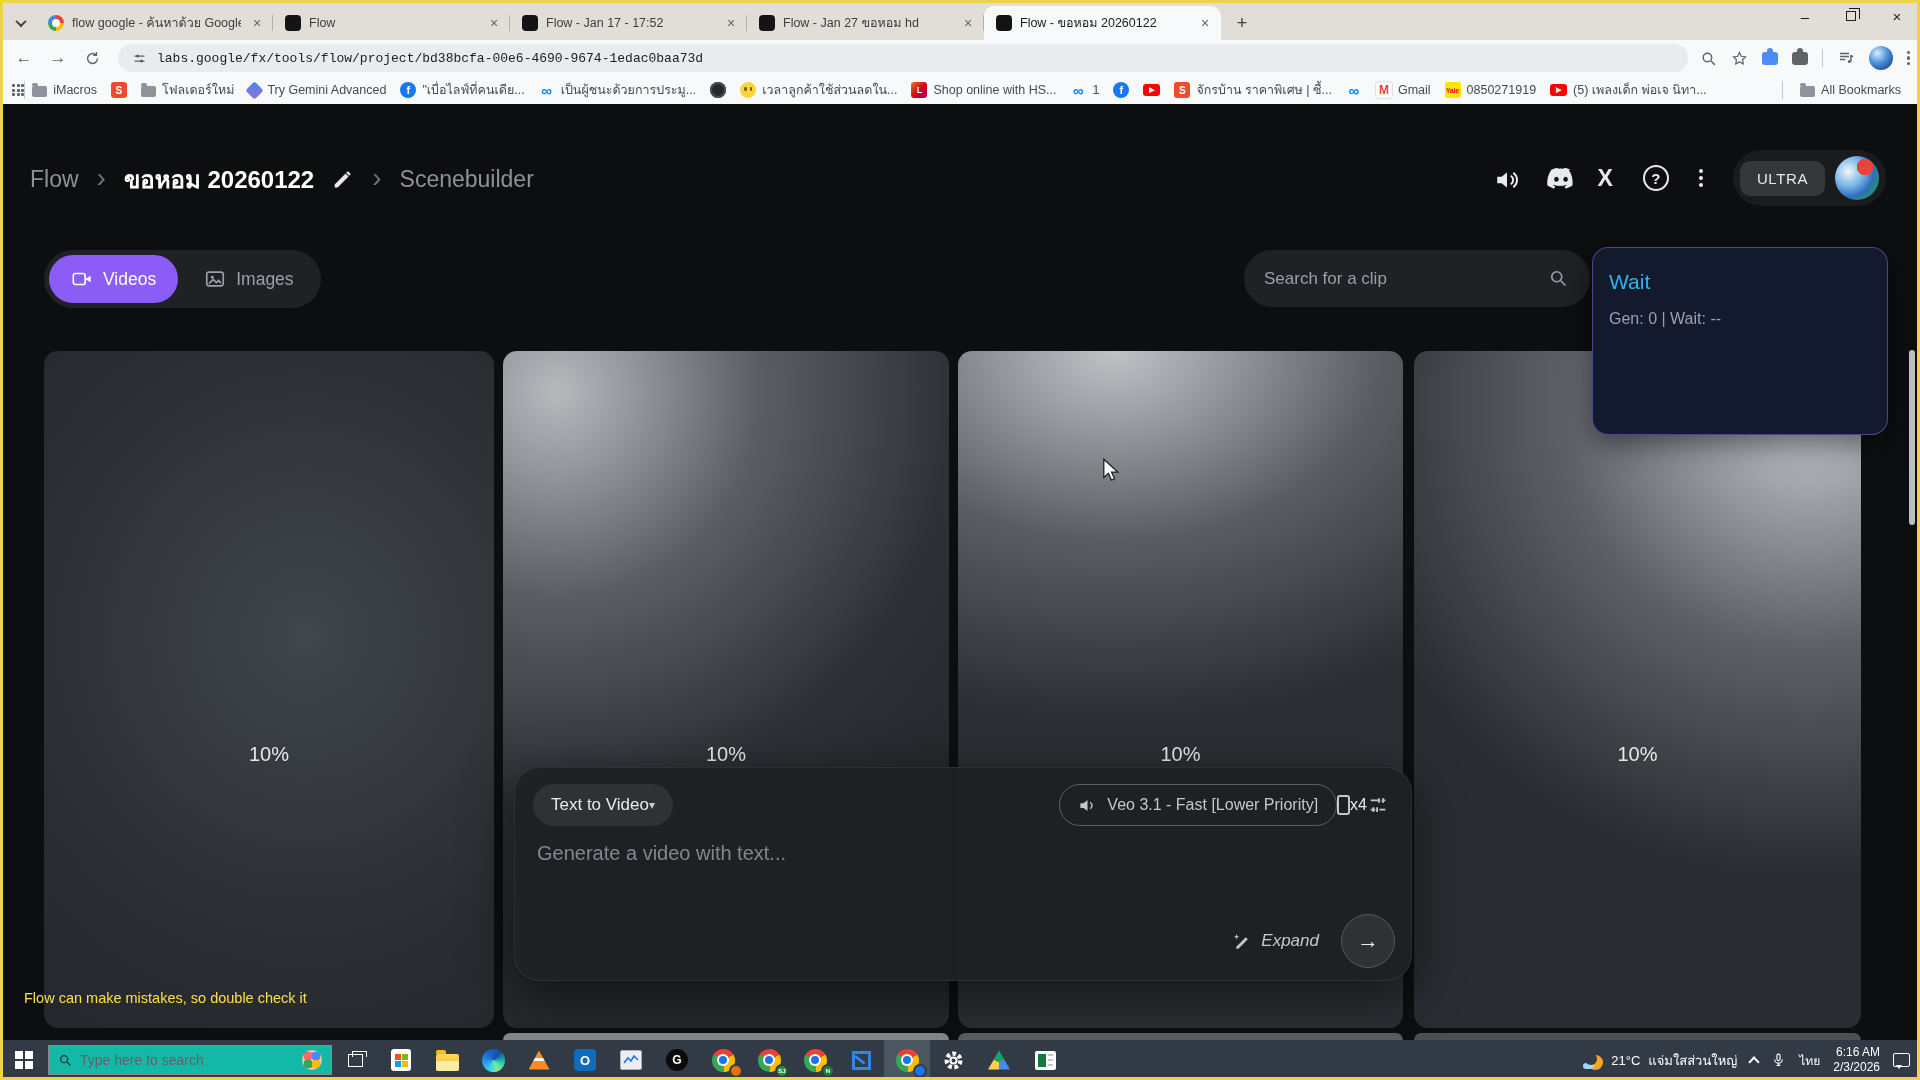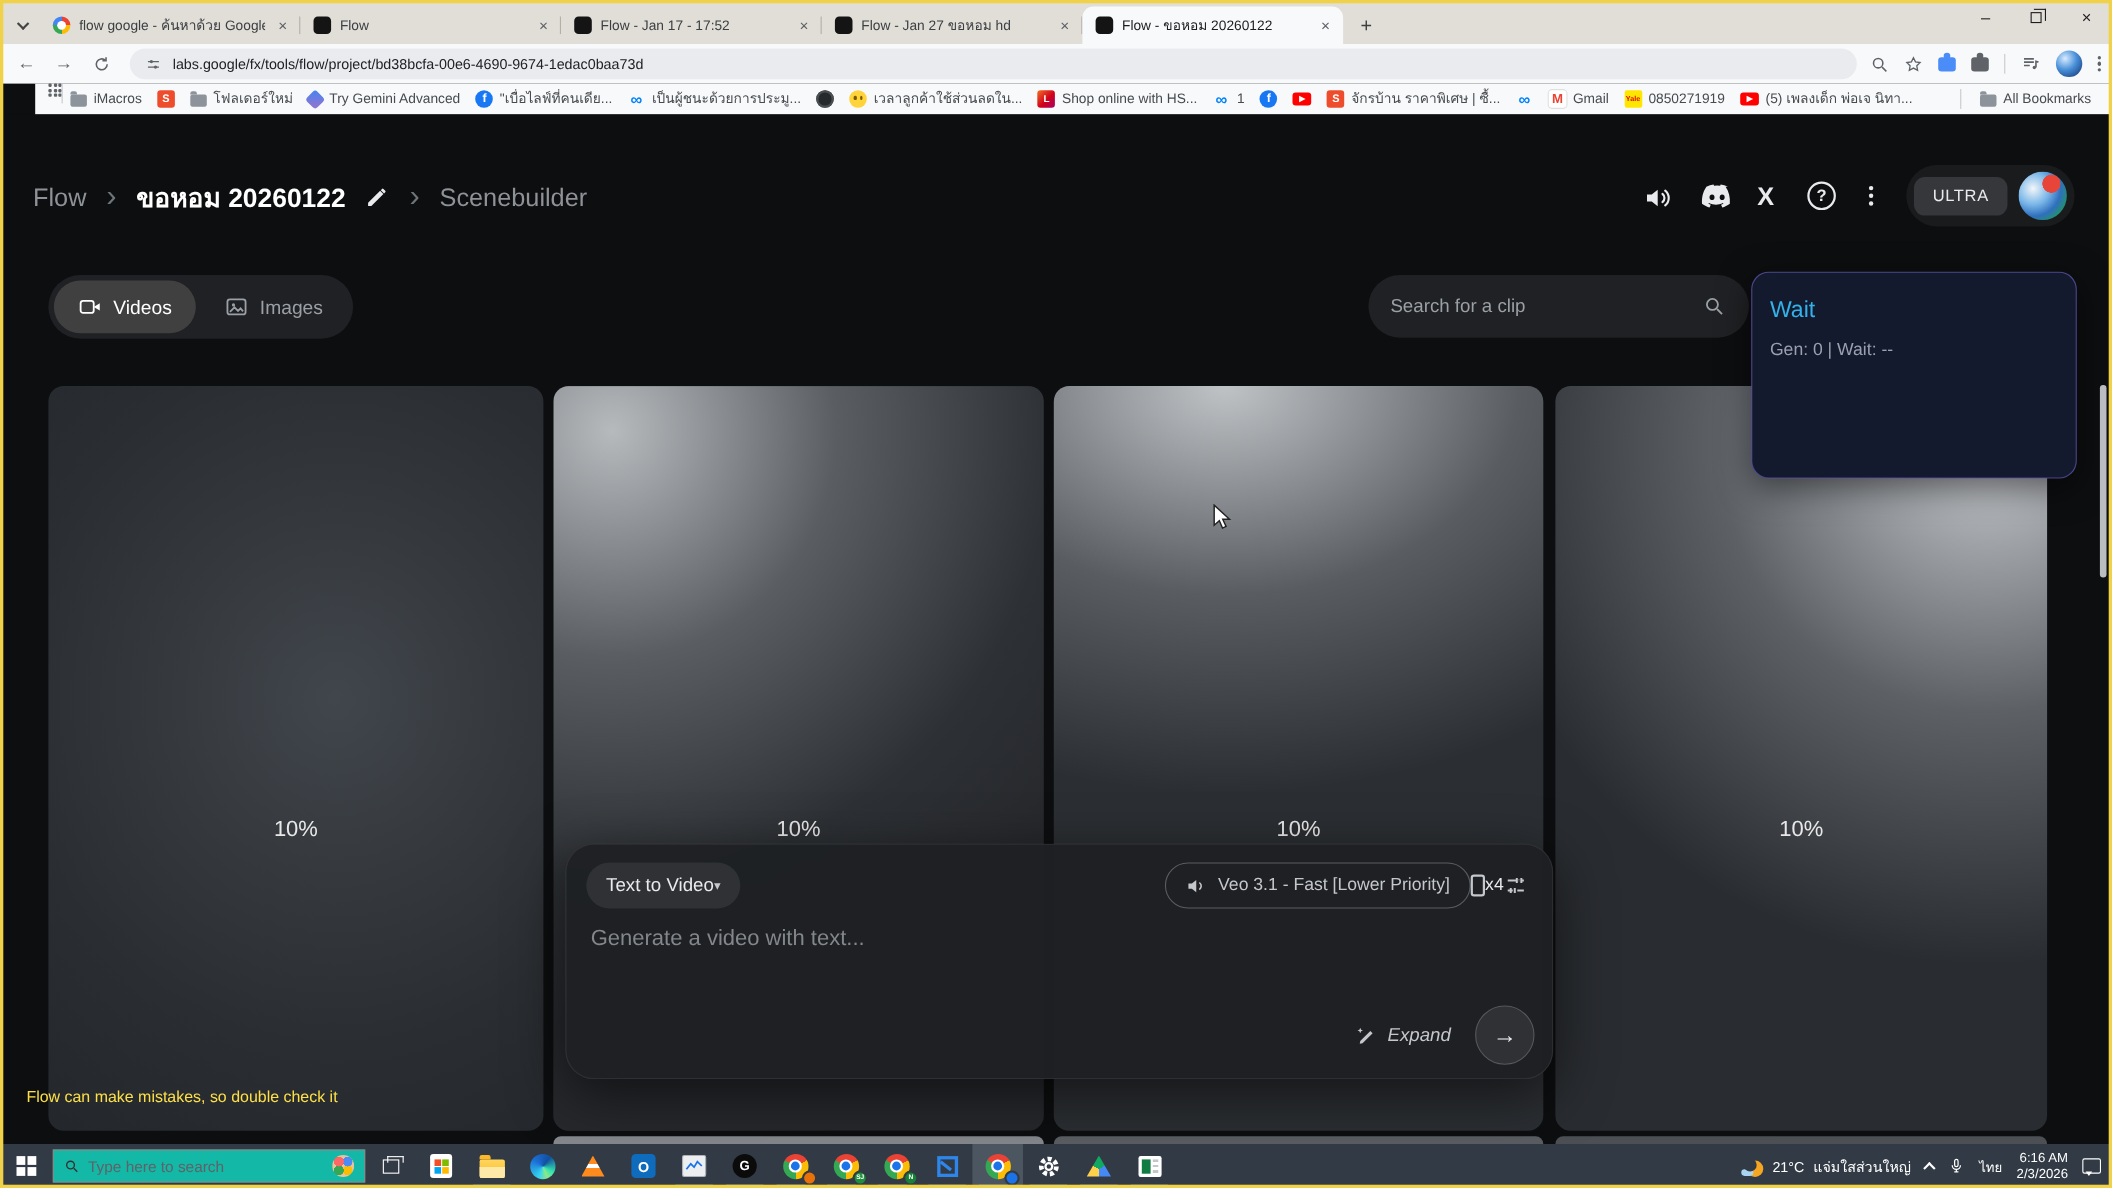--- a/index.html
+++ b/index.html
@@ -27,34 +27,34 @@
 
   .fv { width:16px; height:16px; border-radius:3px; display:flex; align-items:center; justify-content:center; flex:none;
     font-weight:bold; font-size:10px; color:#fff; }
   .fv-google { border-radius:50%; background:conic-gradient(#ea4335 0 25%, #fbbc05 25% 50%, #34a853 50% 75%, #4285f4 75%); position:relative; }
   .fv-google::after { content:""; width:8px; height:8px; background:#fff; border-radius:50%; }
   .fv-flow { background:#141414; border-radius:4px; }
 
   .toolbar { position:absolute; top:40px; left:0; right:0; height:36px; background:#f8f9fa;
     display:flex; align-items:center; padding:0 10px; gap:6px; color:#5f6368; }
   .navbtn { width:28px; height:28px; display:flex; align-items:center; justify-content:center; font-size:17px; color:#5f6368; border-radius:50%; }
-  .omnibox { flex:1; height:28px; background:#e9ebee; border-radius:14px; display:flex; align-items:center; padding:0 14px; gap:10px; margin:0 6px; }
+  .omnibox { flex:1; height:28px; background:#e9ebee; border-radius:14px; display:flex; align-items:center; padding:0 14px; gap:10px; margin:0 6px;font-family:Liberation Mono, monospace; }
   .url { font-size:13px; color:#202124; }
   .tbicons { display:flex; align-items:center; gap:14px; }
   .puz { width:16px; height:13px; border-radius:3px; position:relative; }
   .puz::before { content:""; position:absolute; top:-4px; left:5px; width:6px; height:6px; border-radius:50%; background:inherit; }
   .puz-blue { background:#4b8df8; }
   .puz-gray { background:#5f6368; }
   .sep-v { width:1px; height:18px; background:#c6c9cc; }
   .avatar-sm { width:24px; height:24px; border-radius:50%; background:radial-gradient(circle at 35% 30%, #d8ecff, #4a90d9 45%, #2b5fa3 72%, #17395f); }
   .dots3 { display:flex; flex-direction:column; gap:2.6px; }
   .dots3 i { width:3.2px; height:3.2px; border-radius:50%; background:#5f6368; }
 
   .bookmarks { position:absolute; top:76px; left:0; right:0; height:28px; background:#f8f9fa;
-    display:flex; padding:0 12px; gap:0; font-size:12.5px; color:#474b4f;margin-left:32px; }
+    display:flex; align-items:center; padding:0 12px; gap:0; font-size:12.5px; color:#474b4f; }
   .bm { display:flex; align-items:center; gap:6px; padding:3px 7px; border-radius:6px; white-space:nowrap; }
   .grid9 { display:grid; grid-template-columns:repeat(3,3px); grid-auto-rows:3px; gap:1.6px; }
   .grid9 i { background:#5f6368; border-radius:1px; }
   .fo { width:15px; height:11px; background:#8d939a; border-radius:2px; position:relative; margin-top:3px; flex:none;}
   .fo::before { content:""; position:absolute; top:-3px; left:0; width:6px; height:3px; background:#8d939a; border-radius:2px 2px 0 0; }
   .fv-shopee { background:#ee4d2d; }
   .fv-gem { width:13px; height:13px; transform:rotate(45deg); border-radius:3px; background:linear-gradient(135deg,#4285f4,#9b72cb); }
   .fv-fb { border-radius:50%; background:#1877f2; font-size:11px; }
   .fv-meta { background:none; color:#0082fb; font-size:15px; }
   .fv-globe { border-radius:50%; background:#26292c; box-shadow:inset 0 0 0 2px #4a4e52; }
@@ -80,21 +80,21 @@
   .helpc { width:26px; height:26px; border:2px solid #e8eaed; border-radius:50%; display:flex; align-items:center; justify-content:center; font-size:15px; font-weight:bold; }
   .dots3w i { background:#e8eaed; width:4px; height:4px; }
   .acct { display:flex; align-items:center; gap:10px; background:#1a1b1d; border-radius:999px; padding:6px 7px 6px 7px; }
   .ultra { background:#35373b; color:#e8eaed; border-radius:10px; padding:9px 17px; font-size:15px; letter-spacing:.6px; font-weight:500; }
   .avatar-lg { width:44px; height:44px; border-radius:50%;
     background:radial-gradient(circle at 68% 25%, #e8453a 0 18%, transparent 19%),
                radial-gradient(circle at 30% 35%, #f3f6f9, #79b6e8 35%, #2f6fbd 60%, #1f9d55 85%); }
 
   .seg { position:absolute; left:44px; top:146px; height:58px; background:#202124; border-radius:999px; display:flex; align-items:center; padding:5px; gap:4px; }
   .seg .opt { display:flex; align-items:center; gap:10px; padding:0 22px; height:48px; border-radius:999px; font-size:17.5px; color:#9aa0a6; }
-  .seg .opt.on { background:#404040; color:#fff; }
+  .seg .opt.on { background:#8b5cf6; color:#fff; }
 
   .clipsearch { position:absolute; right:330px; top:146px; width:346px; height:57px; background:#202124; border-radius:999px;
     display:flex; align-items:center; padding:0 20px; gap:10px; }
   .clipsearch input { flex:1; background:none; border:none; outline:none; font-size:17px; color:#e8eaed; font-family:inherit; }
   .clipsearch input::placeholder { color:#9aa0a6; }
   .clipsearch .icon-s { color:#9aa0a6; }
 
   .flowauto { position:absolute; right:32px; top:143px; width:296px; height:188px; border-radius:16px; overflow:hidden;
     border:1.5px solid rgba(124,108,220,.55); background:#141a2e; box-shadow:0 8px 30px rgba(0,0,0,.5); z-index:30; }
   .fa-head { height:62px; background:linear-gradient(90deg,#4a3d92,#2a4a86 55%,#15657a); display:flex; align-items:center; padding:0 14px; gap:10px; }

